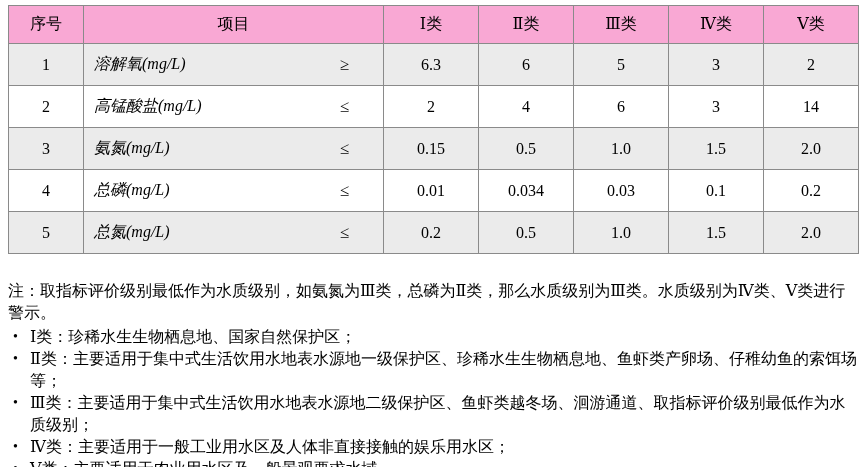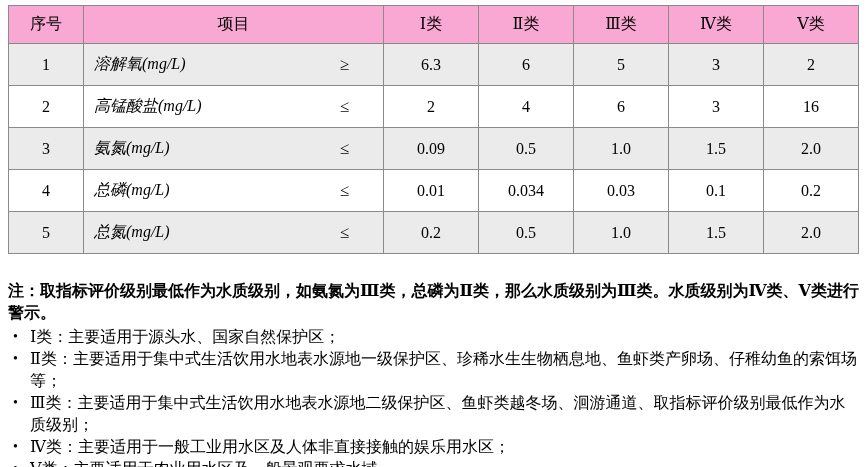--- a/index.html
+++ b/index.html
@@ -42,21 +42,20 @@
     font-size:17px;
   }
 
   
   .notes{
     margin-top:26px;
     line-height:22px;
   }
   .note-par{
     margin:0 0 2px 0;
-    font-weight:bold;
   }
   .bullet-line{
     display:flex;
     align-items:flex-start;
   }
   .bullet{
     flex:0 0 22px;
     padding-left:5px;
     box-sizing:border-box;
     font-size:14px;
@@ -111,31 +110,31 @@
         <td class="item-cell">
           <div class="cellwrap">
             <span>高锰酸盐(mg/L)</span>
             <span class="op">≤</span>
           </div>
         </td>
         <td>2</td>
         <td>4</td>
         <td>6</td>
         <td>3</td>
-        <td>16</td>
+        <td>14</td>
       </tr>
       <tr class="stripe">
         <td>3</td>
         <td class="item-cell">
           <div class="cellwrap">
             <span>氨氮(mg/L)</span>
             <span class="op">≤</span>
           </div>
         </td>
-        <td>0.09</td>
+        <td>0.15</td>
         <td>0.5</td>
         <td>1.0</td>
         <td>1.5</td>
         <td>2.0</td>
       </tr>
       <tr>
         <td>4</td>
         <td class="item-cell">
           <div class="cellwrap">
             <span>总磷(mg/L)</span>
@@ -163,21 +162,21 @@
         <td>2.0</td>
       </tr>
     </tbody>
   </table>
 
   <div class="notes">
     <p class="note-par">注：取指标评价级别最低作为水质级别，如氨氮为Ⅲ类，总磷为Ⅱ类，那么水质级别为Ⅲ类。水质级别为Ⅳ类、Ⅴ类进行警示。</p>
 
     <div class="bullet-line">
       <span class="bullet">•</span>
-      <span class="bullet-text">Ⅰ类：主要适用于源头水、国家自然保护区；</span>
+      <span class="bullet-text">Ⅰ类：珍稀水生生物栖息地、国家自然保护区；</span>
     </div>
     <div class="bullet-line">
       <span class="bullet">•</span>
       <span class="bullet-text">Ⅱ类：主要适用于集中式生活饮用水地表水源地一级保护区、珍稀水生生物栖息地、鱼虾类产卵场、仔稚幼鱼的索饵场等；</span>
     </div>
     <div class="bullet-line">
       <span class="bullet">•</span>
       <span class="bullet-text">Ⅲ类：主要适用于集中式生活饮用水地表水源地二级保护区、鱼虾类越冬场、洄游通道、取指标评价级别最低作为水质级别；</span>
     </div>
     <div class="bullet-line">

